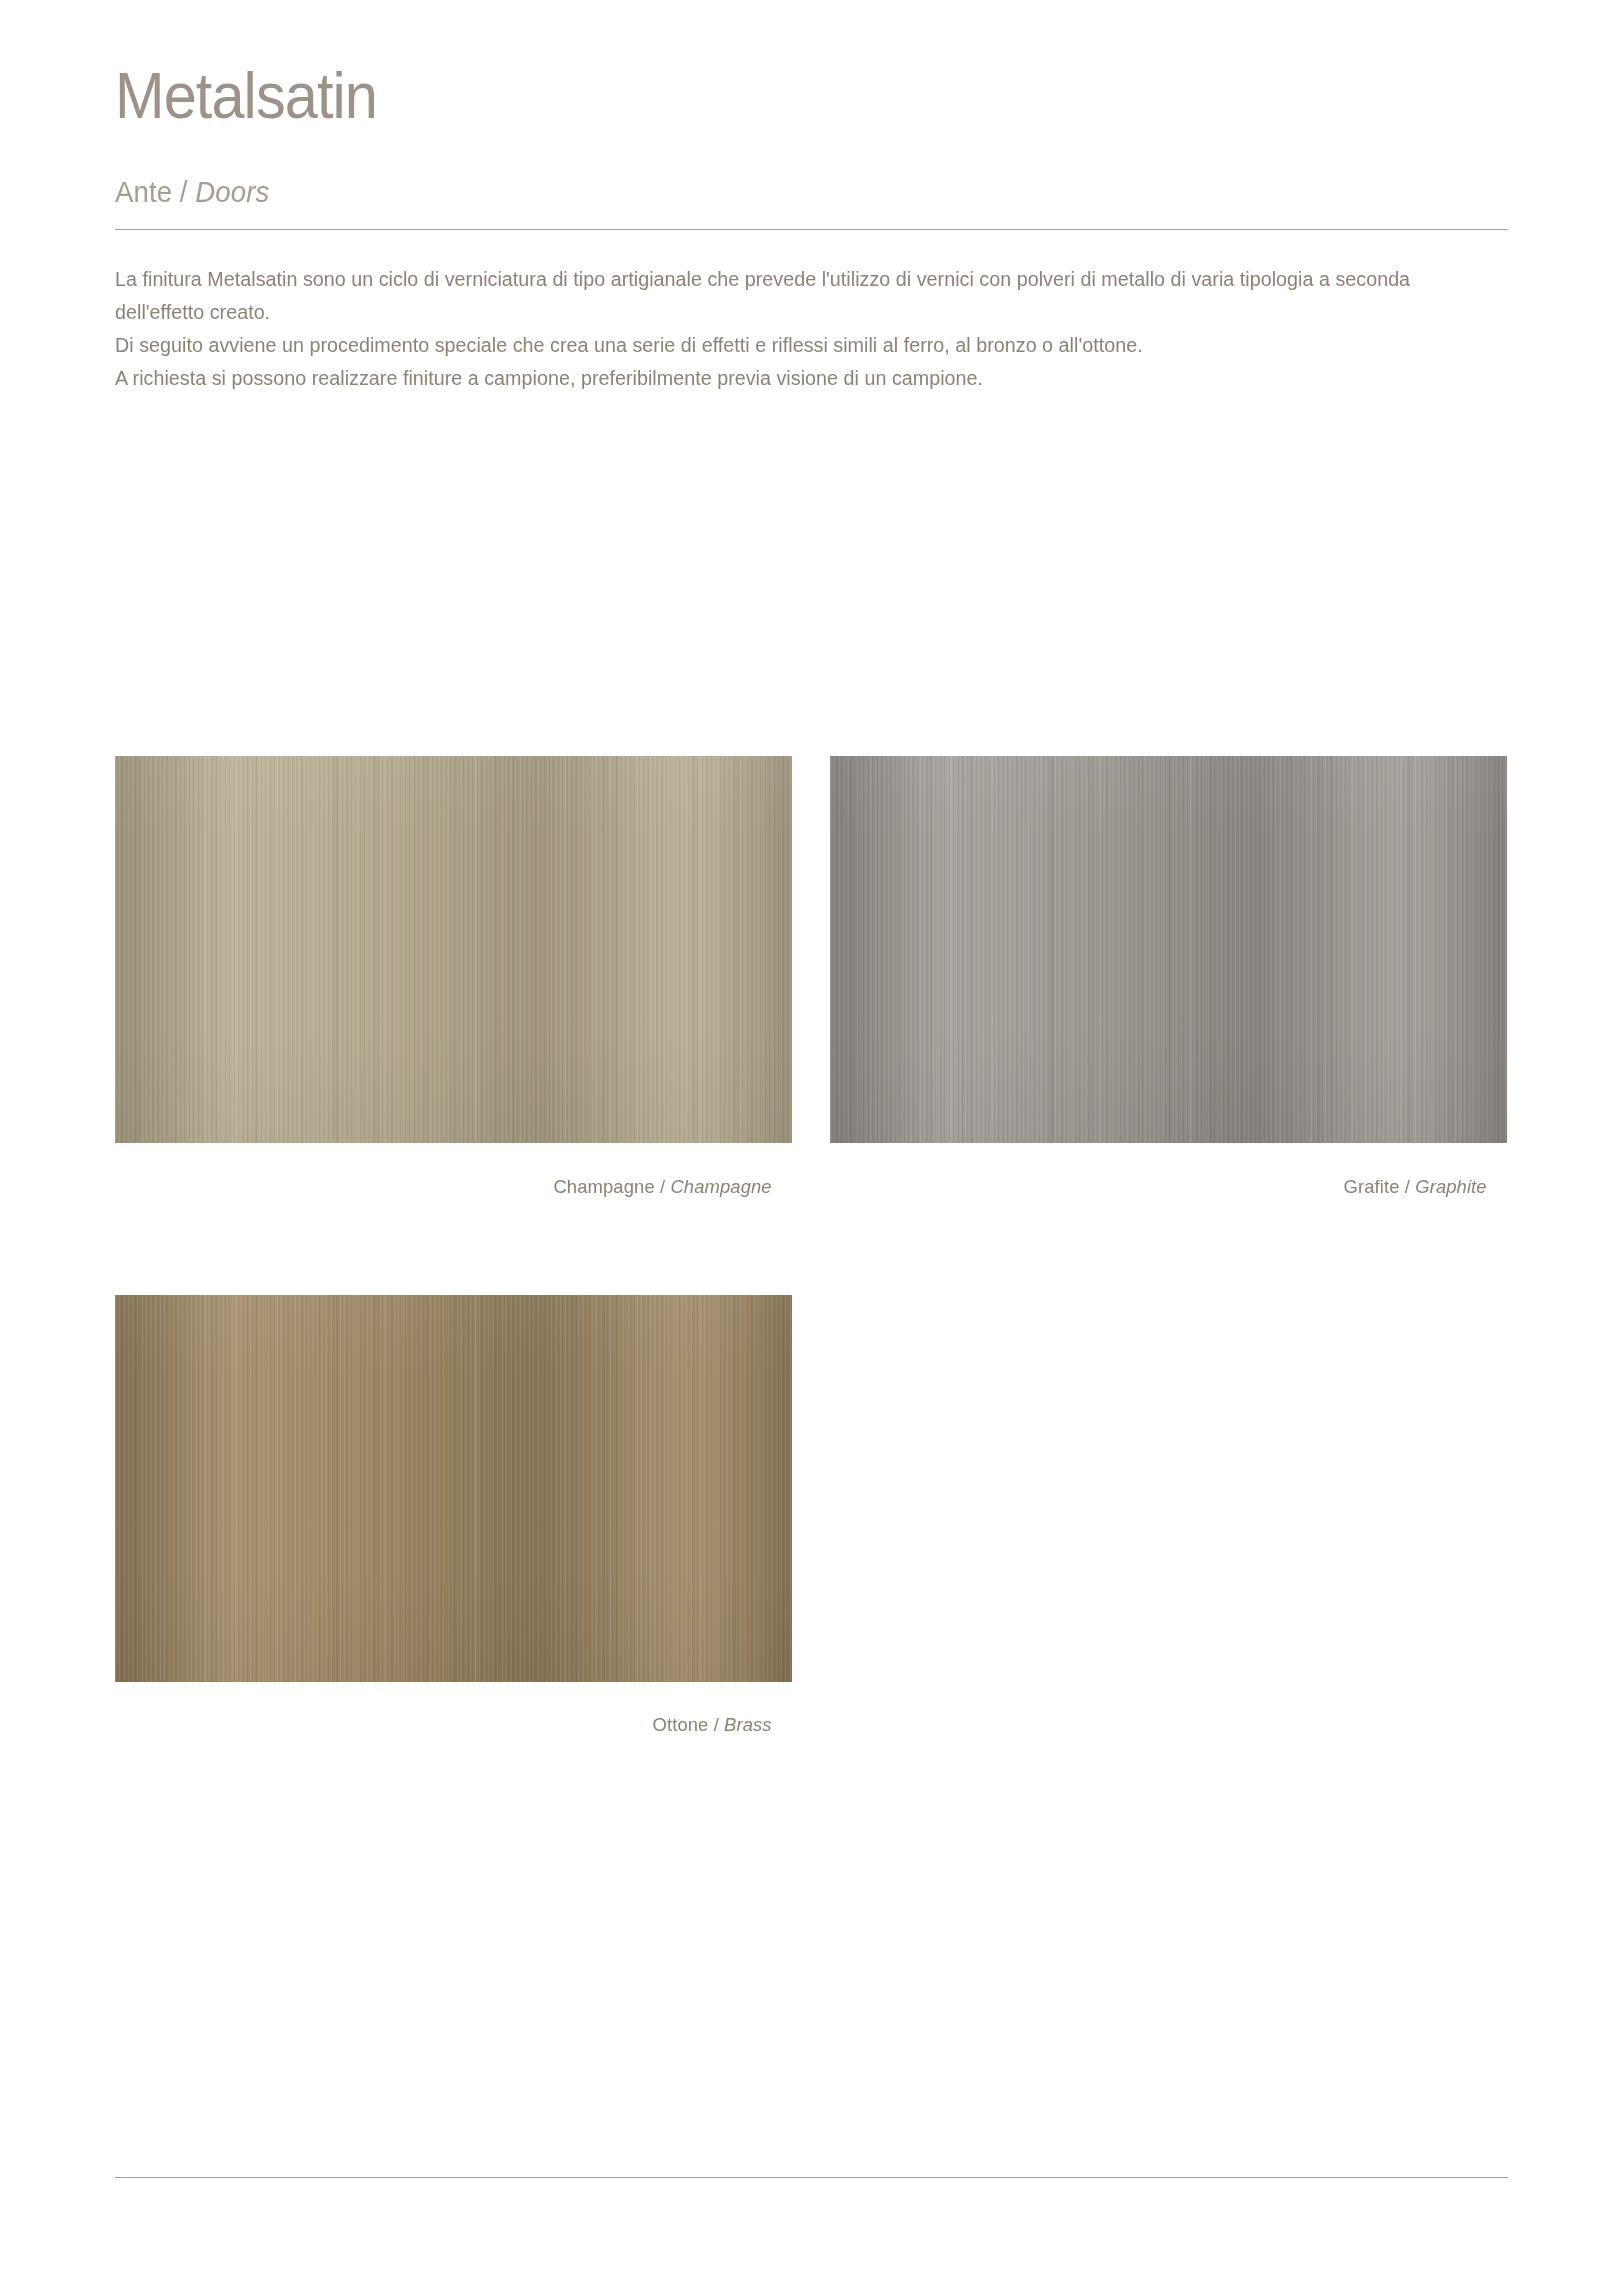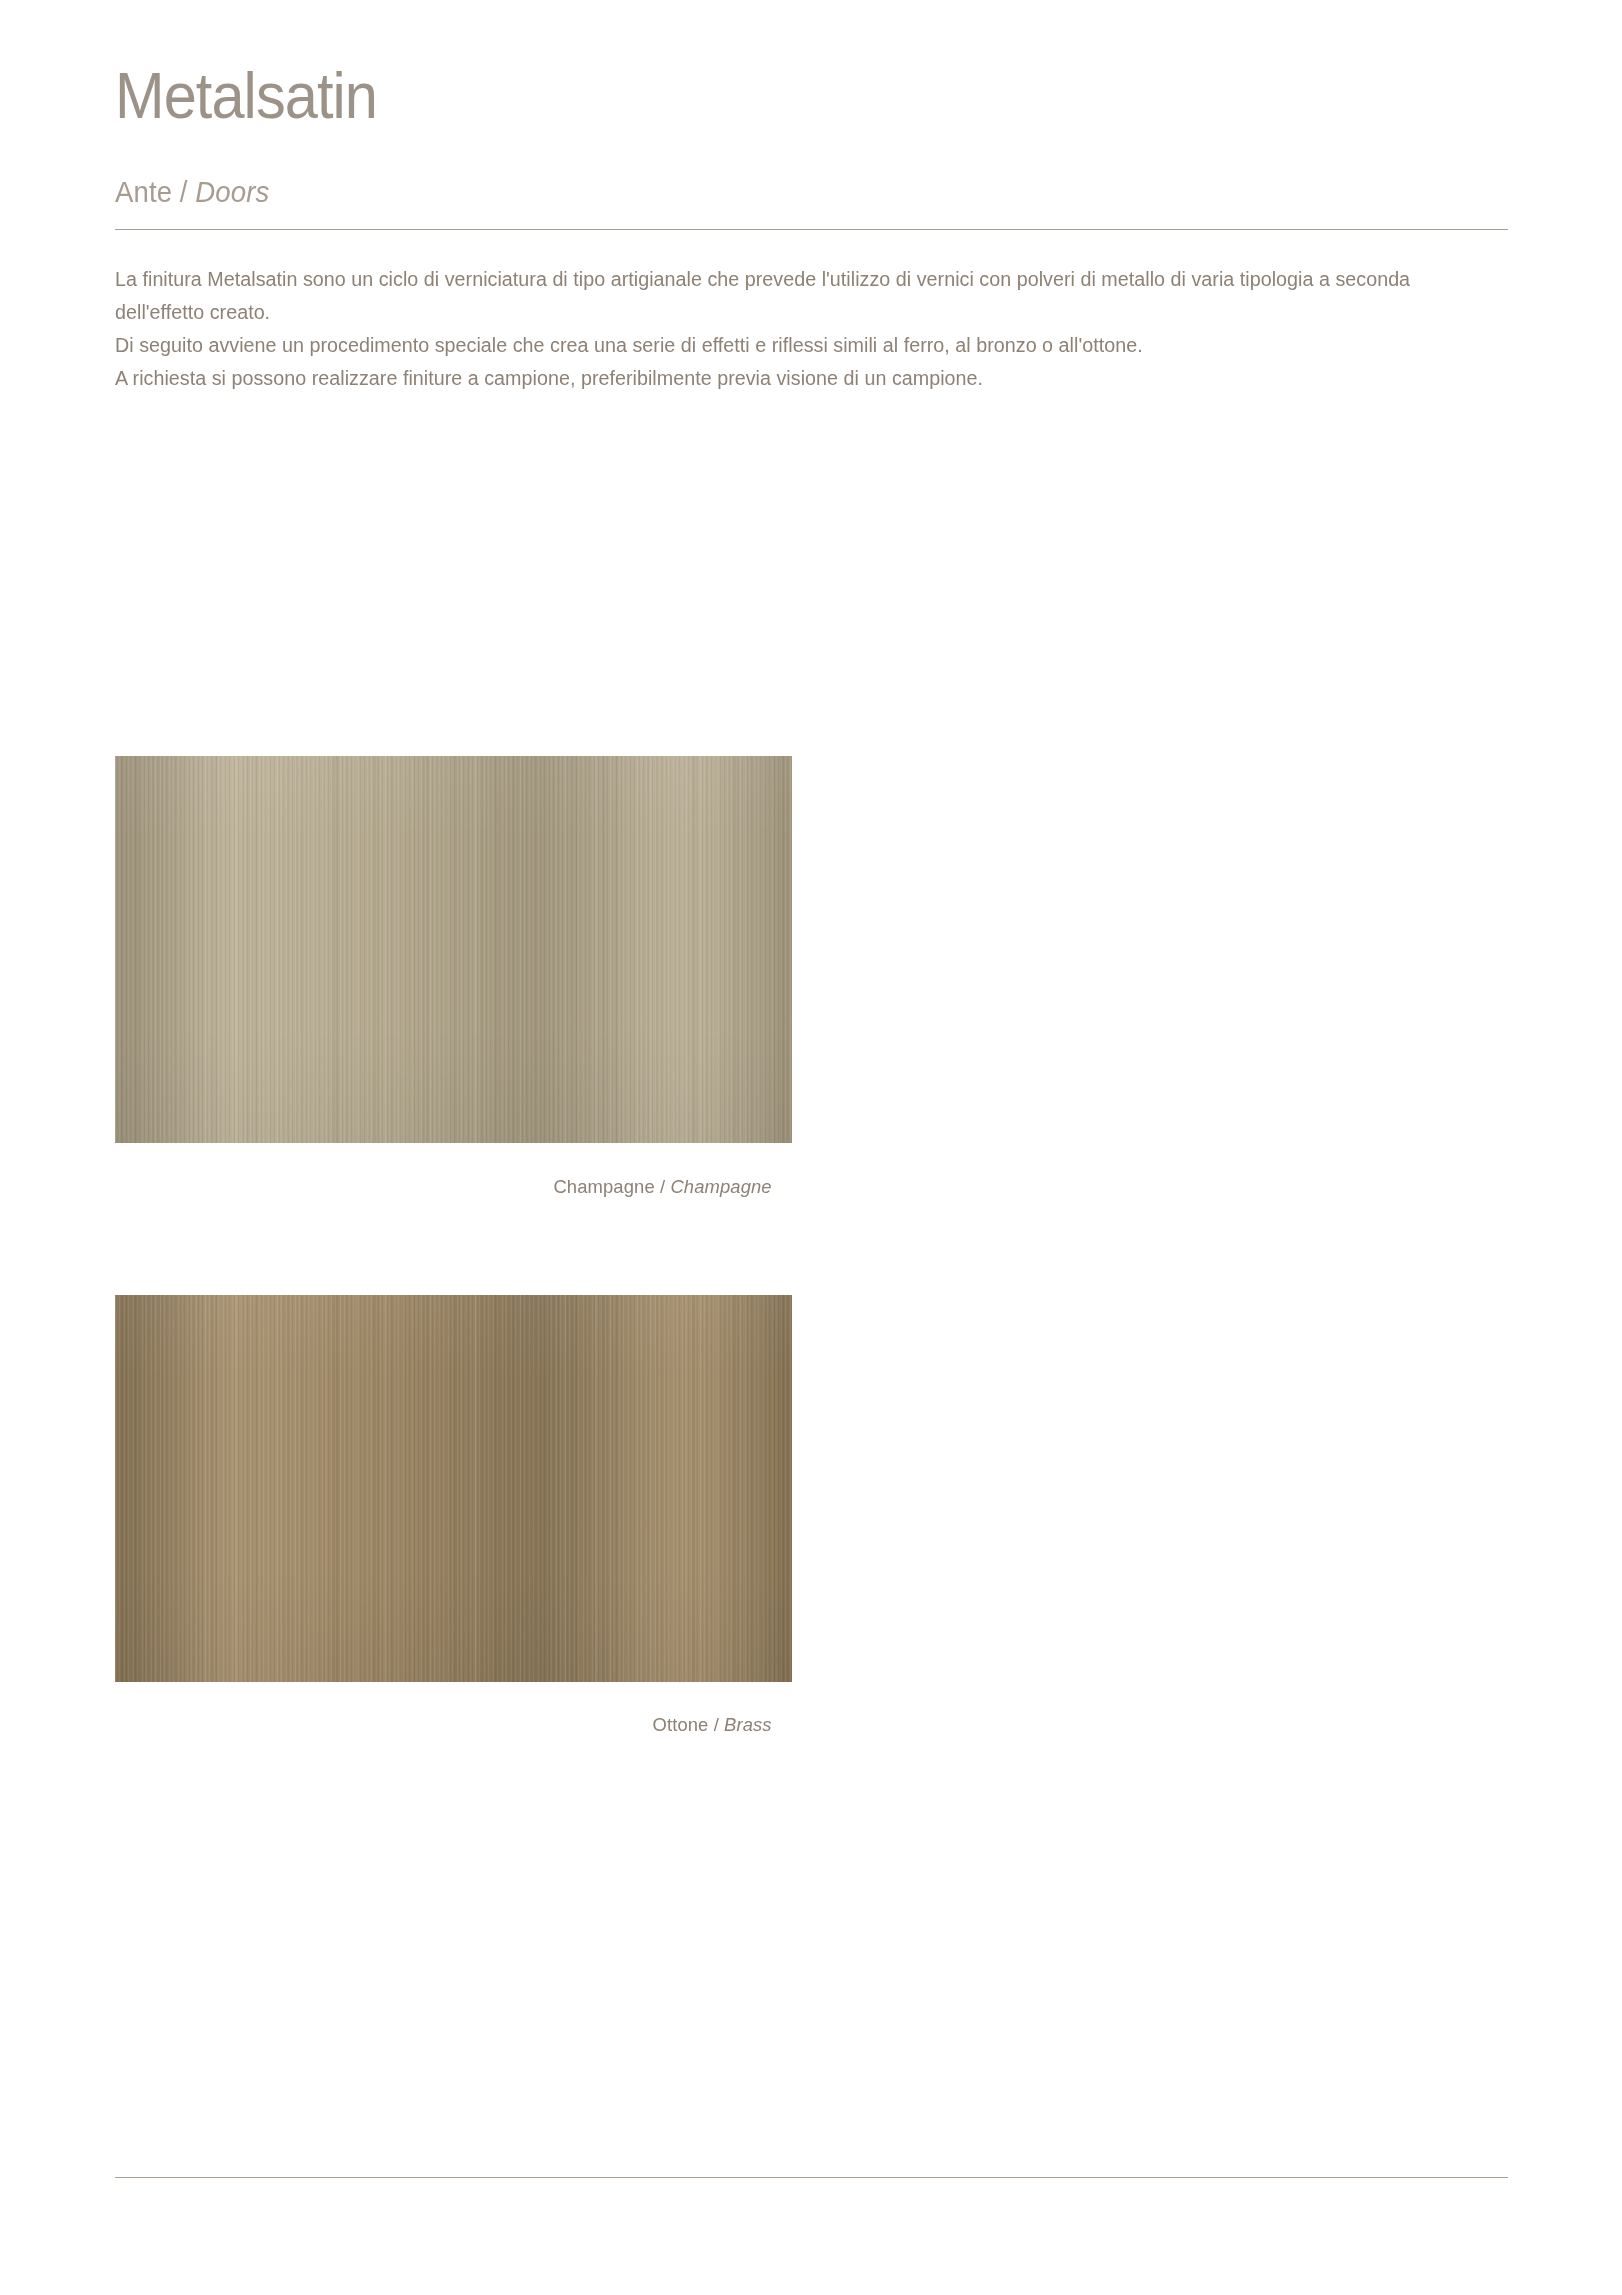--- a/index.html
+++ b/index.html
@@ -237,20 +237,29 @@
       <div class="swatch-cell">
         <div class="swatch-chip" style="background: linear-gradient(90deg, rgb(166, 154, 128) 0%, rgb(188, 177, 151) 18%, rgb(179, 168, 141) 45%, rgb(166, 154, 128) 64%, rgb(188, 177, 151) 86%, rgb(166, 154, 128) 100%);">
           <div class="grain"></div>
           <div class="sheen"></div>
         </div>
         <div class="swatch-caption">
           <span>Champagne</span><span> / </span><span class="it">Champagne</span>
         </div>
       </div>
 
+      <div class="swatch-cell">
+        <div class="swatch-chip" style="background: linear-gradient(90deg, rgb(141, 135, 130) 0%, rgb(165, 160, 154) 18%, rgb(154, 149, 143) 45%, rgb(141, 135, 130) 64%, rgb(165, 160, 154) 86%, rgb(141, 135, 130) 100%);">
+          <div class="grain"></div>
+          <div class="sheen"></div>
+        </div>
+        <div class="swatch-caption">
+          <span>Grafite</span><span> / </span><span class="it">Graphite</span>
+        </div>
+      </div>
 
     </div>
 
     <div class="swatch-row">
 
       <div class="swatch-cell">
         <div class="swatch-chip" style="background: linear-gradient(90deg, rgb(139, 119, 87) 0%, rgb(166, 143, 108) 18%, rgb(154, 132, 98) 45%, rgb(139, 119, 87) 64%, rgb(166, 143, 108) 86%, rgb(139, 119, 87) 100%);">
           <div class="grain"></div>
           <div class="sheen"></div>
         </div>

